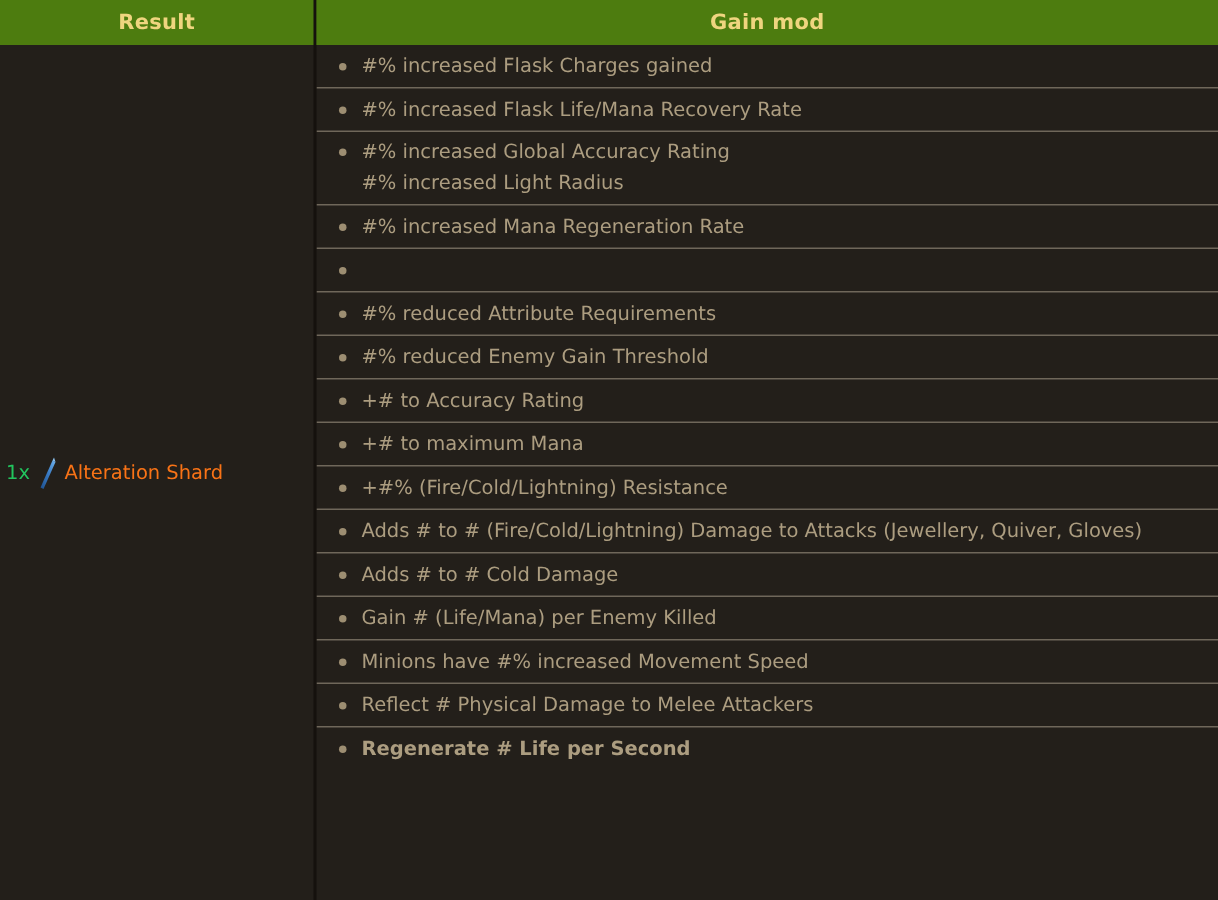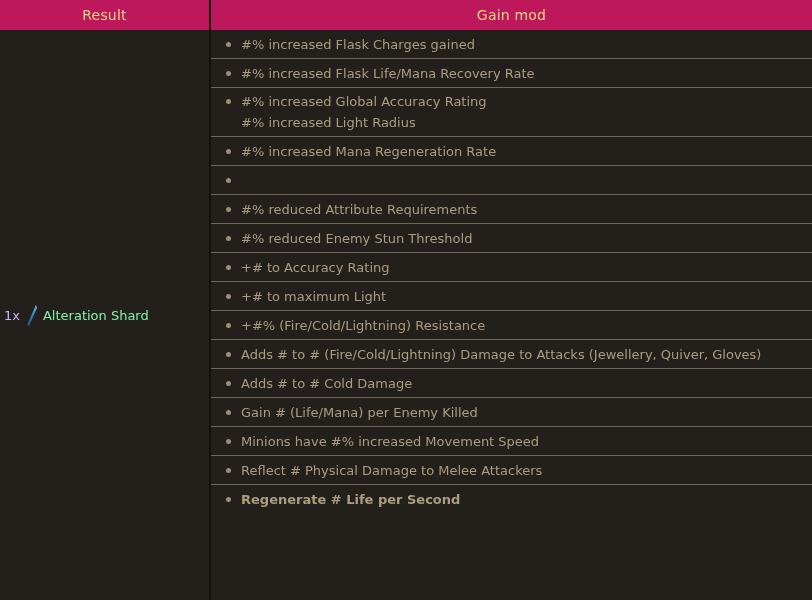--- a/index.html
+++ b/index.html
@@ -14,24 +14,24 @@
     color: #ac9d80;
   }
   .table {
     display: grid;
     grid-template-columns: 211px 1fr;
     grid-template-rows: 30px 570px;
     width: 100%;
     height: 100%;
   }
   .header-cell {
-    background: #be185d;
+    background: #4d7c0f;
     color: #efd57f;
     font-size: 14px;
-    font-weight: normal;
+    font-weight: bold;
     display: flex;
     align-items: center;
     justify-content: center;
     letter-spacing: 0.2px;
   }
   .header-cell.left { border-right: 2px solid #15110d; }
   .result-cell {
     border-right: 2px solid #15110d;
     display: flex;
     align-items: center;
@@ -39,23 +39,23 @@
     padding-left: 4px;
     font-size: 13px;
     overflow: hidden;
   }
   .result-inner {
     display: flex;
     align-items: center;
     gap: 5px;
     white-space: nowrap;
   }
-  .qty { color: #c4b5fd; }
+  .qty { color: #22c55e; }
   .item-link {
-    color: #86efac;
+    color: #f97316;
     text-decoration: none;
     display: inline-flex;
     align-items: center;
     gap: 5px;
     cursor: pointer;
   }
   .shard-icon { display: inline-block; width: 13px; height: 23px; }
   .mod-list {
     display: flex;
     flex-direction: column;
@@ -158,33 +158,33 @@
         </div>
         <div class="mod-row">
           <div class="mod-line">
             <span class="bullet"></span>
             <span class="mod-text">#% reduced Attribute Requirements</span>
           </div>
         </div>
         <div class="mod-row">
           <div class="mod-line">
             <span class="bullet"></span>
-            <span class="mod-text">#% reduced Enemy Stun Threshold</span>
+            <span class="mod-text">#% reduced Enemy Gain Threshold</span>
           </div>
         </div>
         <div class="mod-row">
           <div class="mod-line">
             <span class="bullet"></span>
             <span class="mod-text">+# to Accuracy Rating</span>
           </div>
         </div>
         <div class="mod-row">
           <div class="mod-line">
             <span class="bullet"></span>
-            <span class="mod-text">+# to maximum Light</span>
+            <span class="mod-text">+# to maximum Mana</span>
           </div>
         </div>
         <div class="mod-row">
           <div class="mod-line">
             <span class="bullet"></span>
             <span class="mod-text">+#% (Fire/Cold/Lightning) Resistance</span>
           </div>
         </div>
         <div class="mod-row">
           <div class="mod-line">

